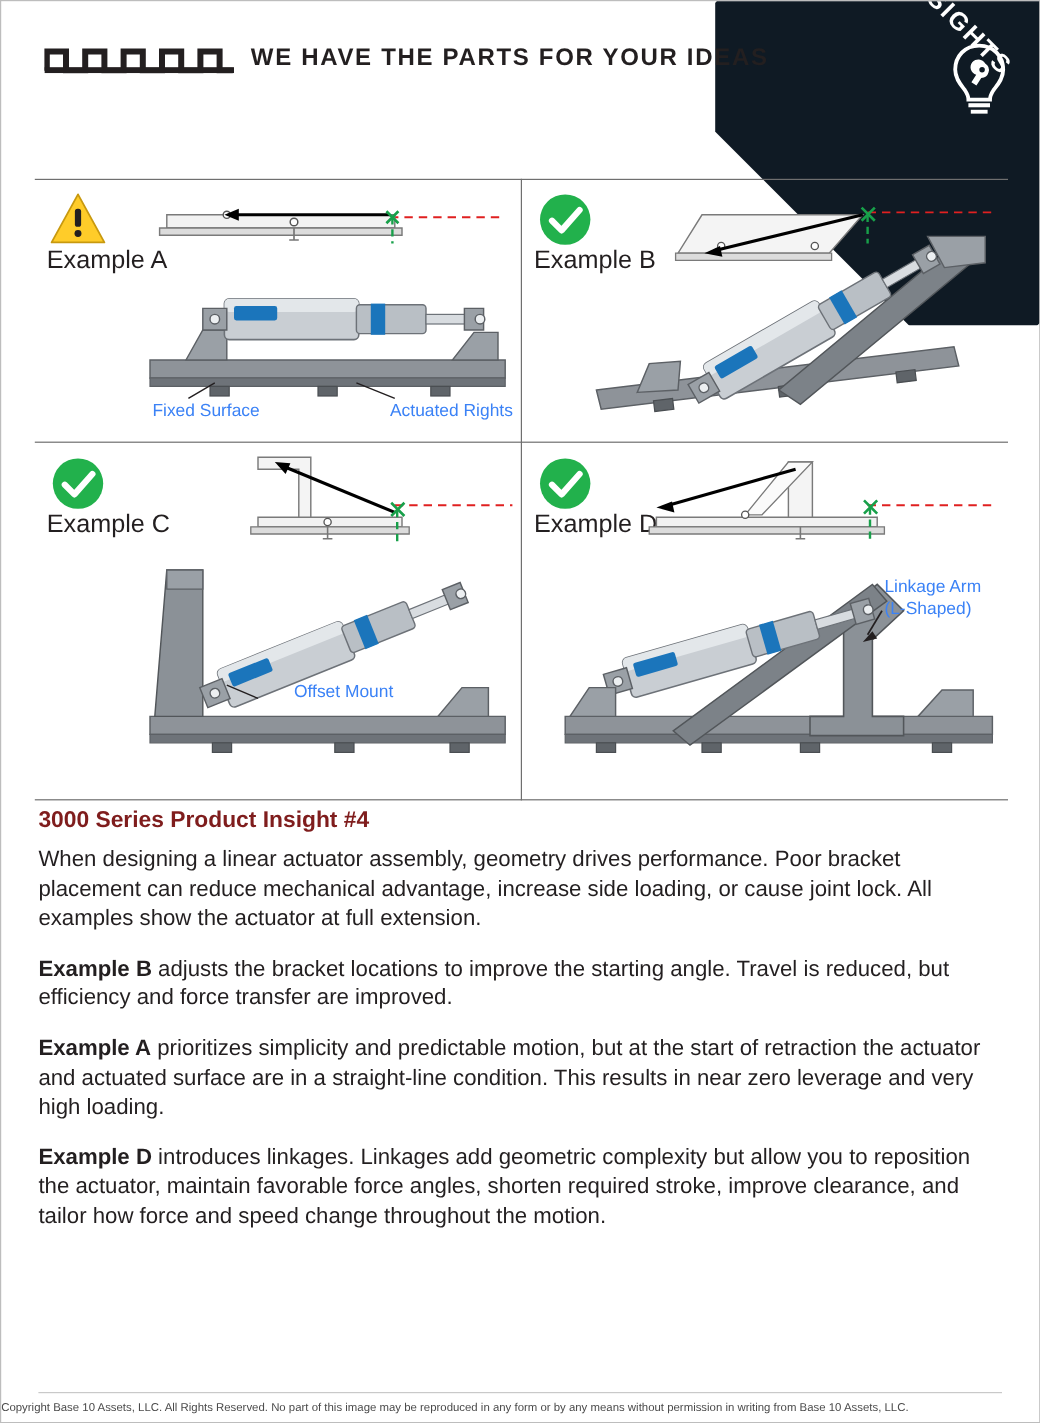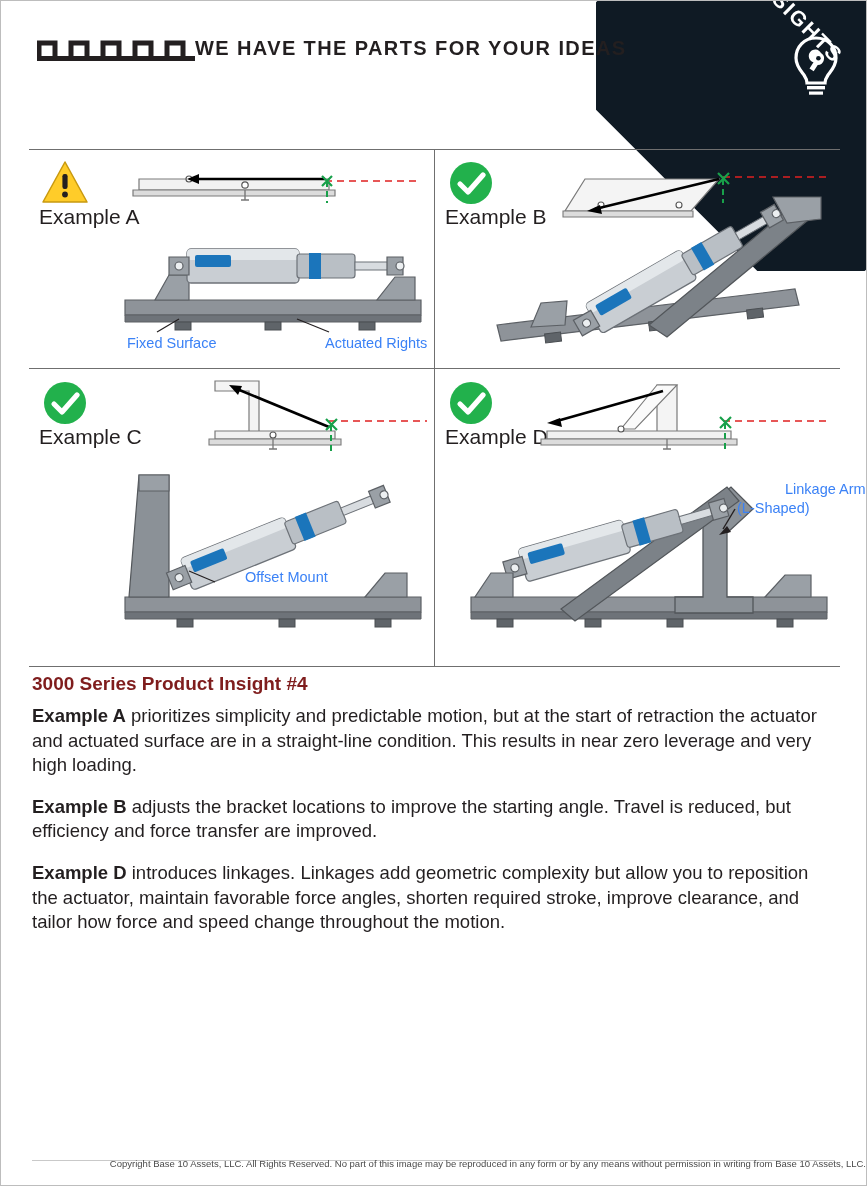--- a/index.html
+++ b/index.html
@@ -79,20 +79,21 @@
   .tagline-row {
     display: flex;
     align-items: center;
     margin-top: 6px;
   }
   .tagline-text {
     font-size: 20px;
     font-weight: bold;
     letter-spacing: 1.4px;
     color: #231f20;
+    margin-left: 14px;
     white-space: nowrap;
   }
   .square-wave { display:block; }
 
   
   .grid {
     position: absolute;
     left: 28px; top: 148px;
     width: 811px; height: 518px;
   }
@@ -158,22 +159,22 @@
   .body-p {
     font-size: 18.5px;
     line-height: 1.33;
     color: #231f20;
     margin: 0 0 17px 0;
   }
   .body-p b { font-weight: bold; }
 
   .footer {
     position: absolute;
-    left: 0; right: 0; bottom: 16px;
-    text-align: right;
+    left: 0; right: 0; bottom: 6px;
+    text-align: left;
     font-size: 9.5px;
     color: #4a4a4a;
   }
   .footer-rule {
     position: absolute;
     left: 31px; right: 31px; bottom: 24px;
     height: 1px; background: #c9c9c9;
   }
 </style>
 </head>
@@ -440,35 +441,36 @@
             <circle cx="76" cy="173" r="4" fill="#eceff1" stroke="#5c6065" stroke-width="1.2"></circle>
           </g>
 
           <path d="M40 228 L78 228 L78 204 L56 204 Z" fill="#9aa0a6" stroke="#5c6065" stroke-width="1.2"></path>
         </g>
 
         <path d="M300 140 L288 160" stroke="#231f20" stroke-width="1.4"></path>
         <path d="M284 166 l8 -9 l4 6 z" fill="#231f20"></path>
       </svg>
 
-      <div class="callout" style="left:302px; top:112px;margin-left:48px;">Linkage Arm</div>
+      <div class="callout" style="left:302px; top:112px;">Linkage Arm</div>
       <div class="callout" style="left:302px; top:131px;">(L-Shaped)</div>
     </div>
   </div>
 
   <div class="body-wrap">
     <div class="body-title">3000 Series Product Insight #4</div>
 
+    <p class="body-p">When designing a linear actuator assembly, geometry drives performance. Poor bracket placement can reduce mechanical advantage, increase side loading, or cause joint lock. All examples show the actuator at full extension.</p>
+
+    <p class="body-p">
+      <b>Example B</b><span> adjusts the bracket locations to improve the starting angle. Travel is reduced, but efficiency and force transfer are improved.</span>
+    </p>
 
     <p class="body-p">
       <b>Example A</b><span> prioritizes simplicity and predictable motion, but at the start of retraction the actuator and actuated surface are in a straight-line condition. This results in near zero leverage and very high loading.</span>
-    </p>
-
-    <p class="body-p">
-      <b>Example B</b><span> adjusts the bracket locations to improve the starting angle. Travel is reduced, but efficiency and force transfer are improved.</span>
     </p>
 
 
     <p class="body-p">
       <b>Example D</b><span> introduces linkages. Linkages add geometric complexity but allow you to reposition the actuator, maintain favorable force angles, shorten required stroke, improve clearance, and tailor how force and speed change throughout the motion.</span>
     </p>
   </div>
 
   <div class="footer-rule"></div>
   <div class="footer">Copyright Base 10 Assets, LLC. All Rights Reserved. No part of this image may be reproduced in any form or by any means without permission in writing from Base 10 Assets, LLC.</div>

